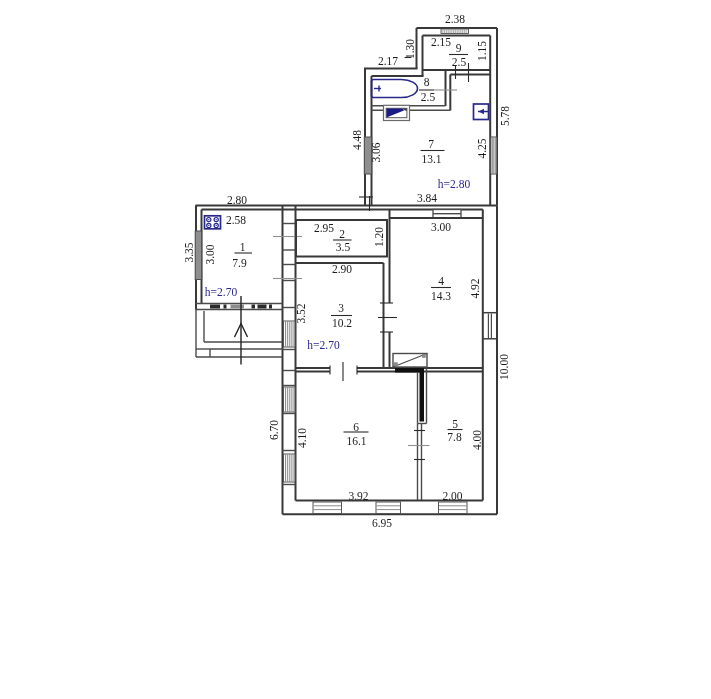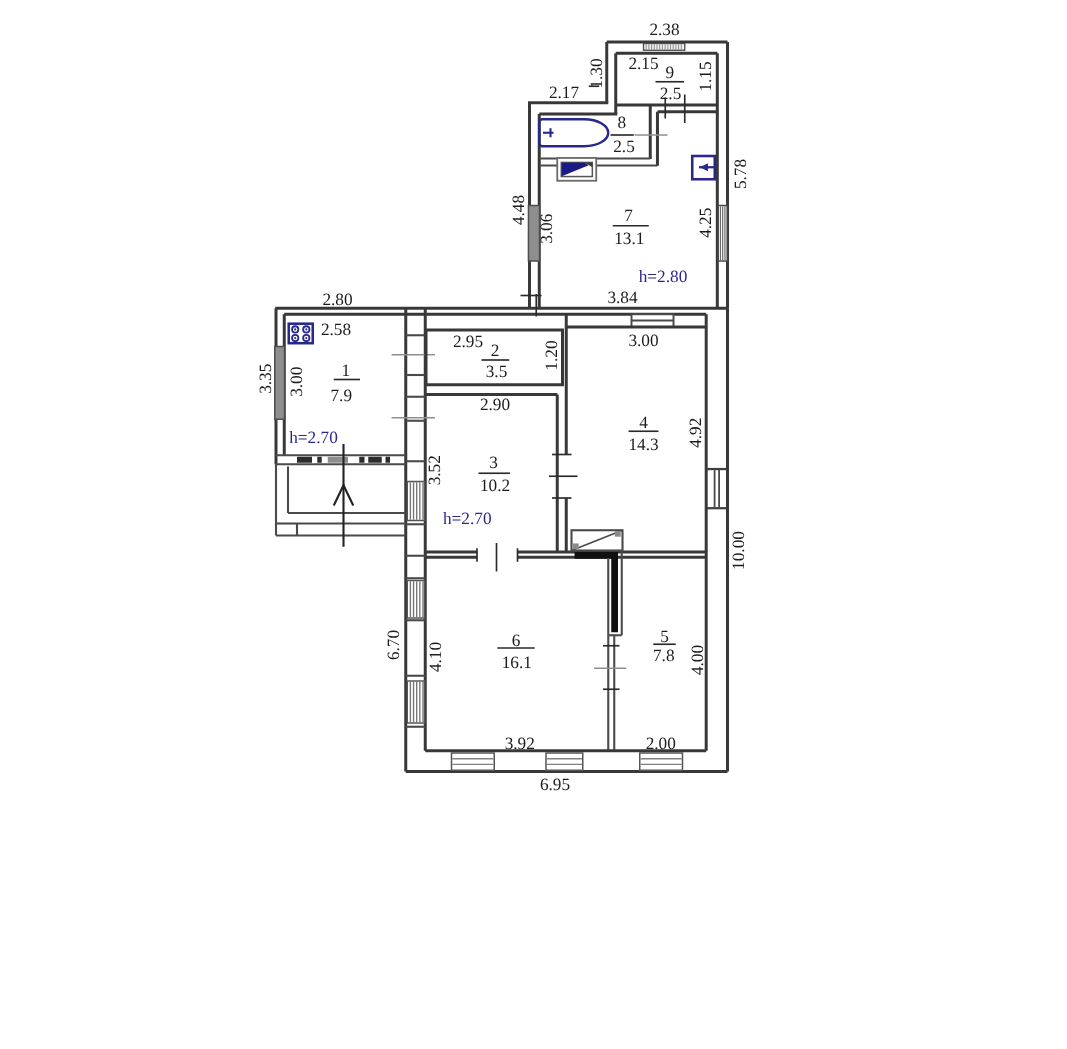--- a/index.html
+++ b/index.html
@@ -1,16 +1,16 @@
 <!DOCTYPE html>
 <html><head>
 <meta charset="utf-8">
 <style>
 html,body{margin:0;padding:0;background:#ffffff;}
-.wrap{width:575px;height:699px;position:relative;background:#ffffff;overflow:hidden;}
+.wrap{width:575px;height:699px;position:relative;background:#ffffff;overflow:hidden;margin-left:12px;}
 text{font-family:"Liberation Serif", serif;fill:#1c1c1c;font-size:11.5px;}
 text.b{fill:#28288c;}
 .w{stroke:#383838;stroke-width:2;fill:none;}
 .w1{stroke:#4a4a4a;stroke-width:1.4;fill:none;}
 .thin{stroke:#8f8f8f;stroke-width:1.1;fill:none;}
 .dim{stroke:#2a2a2a;stroke-width:1.1;fill:none;}
 .blue{stroke:#28288c;fill:none;}
 </style>
 </head>
 <body>

